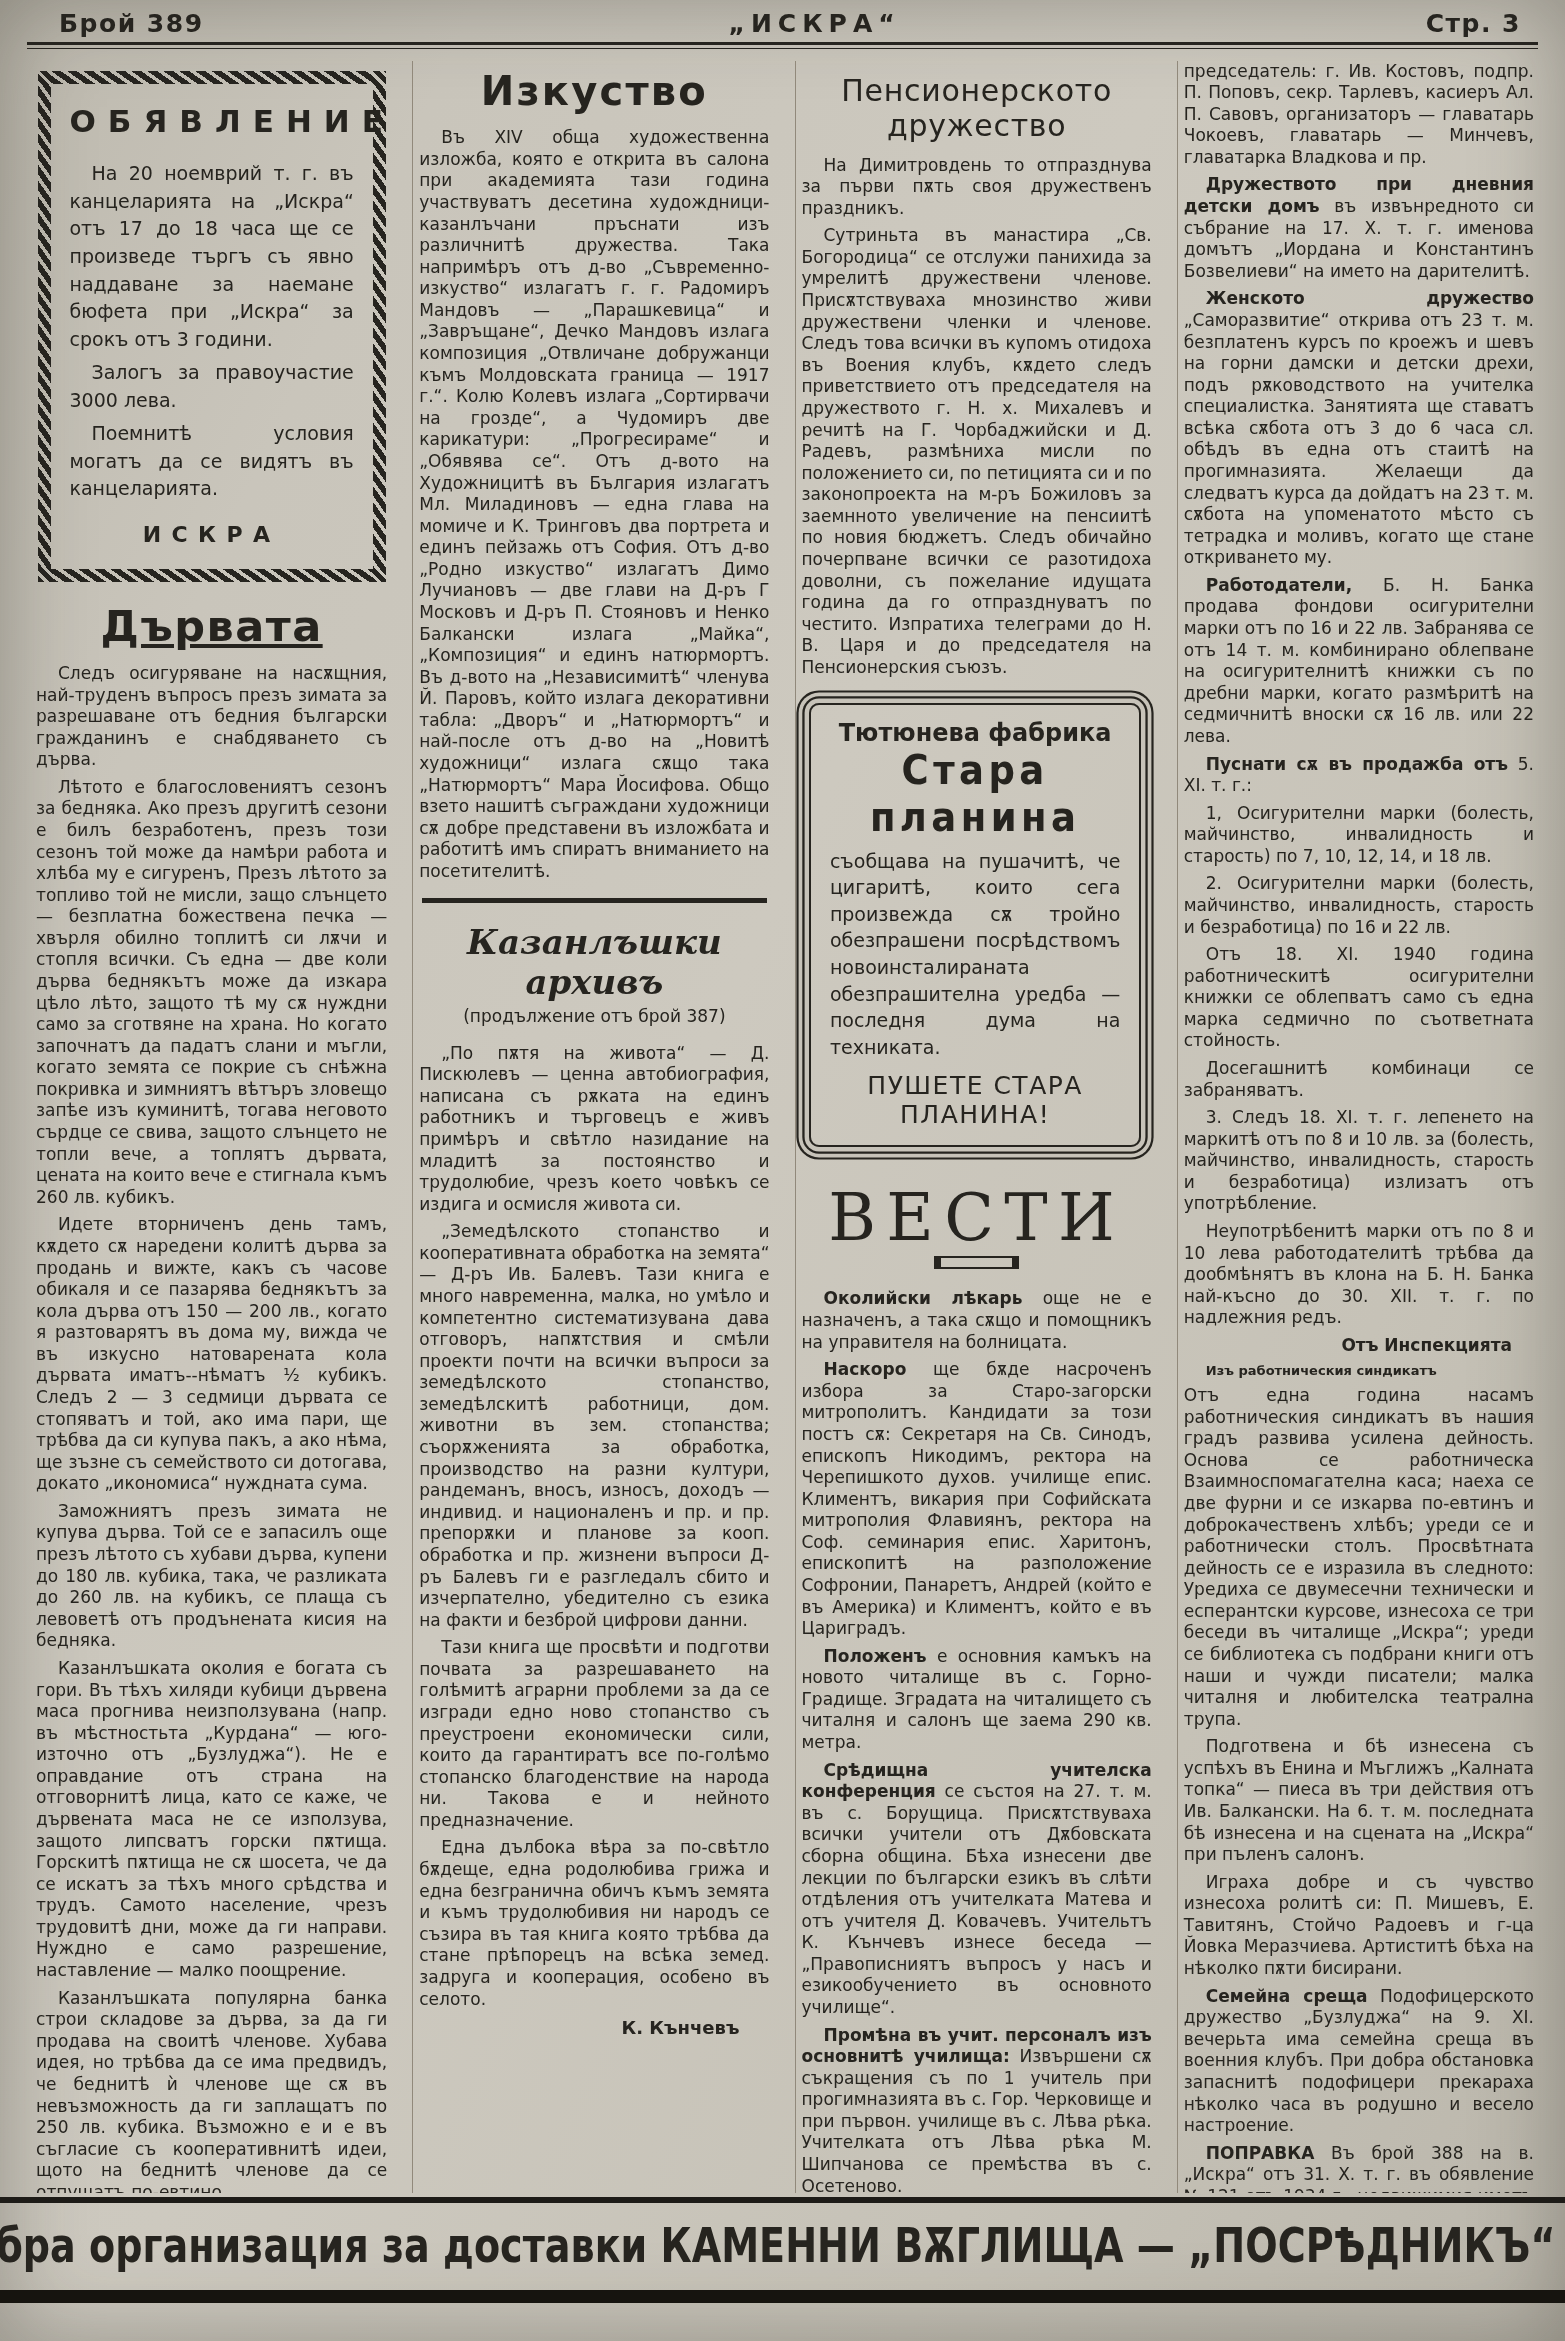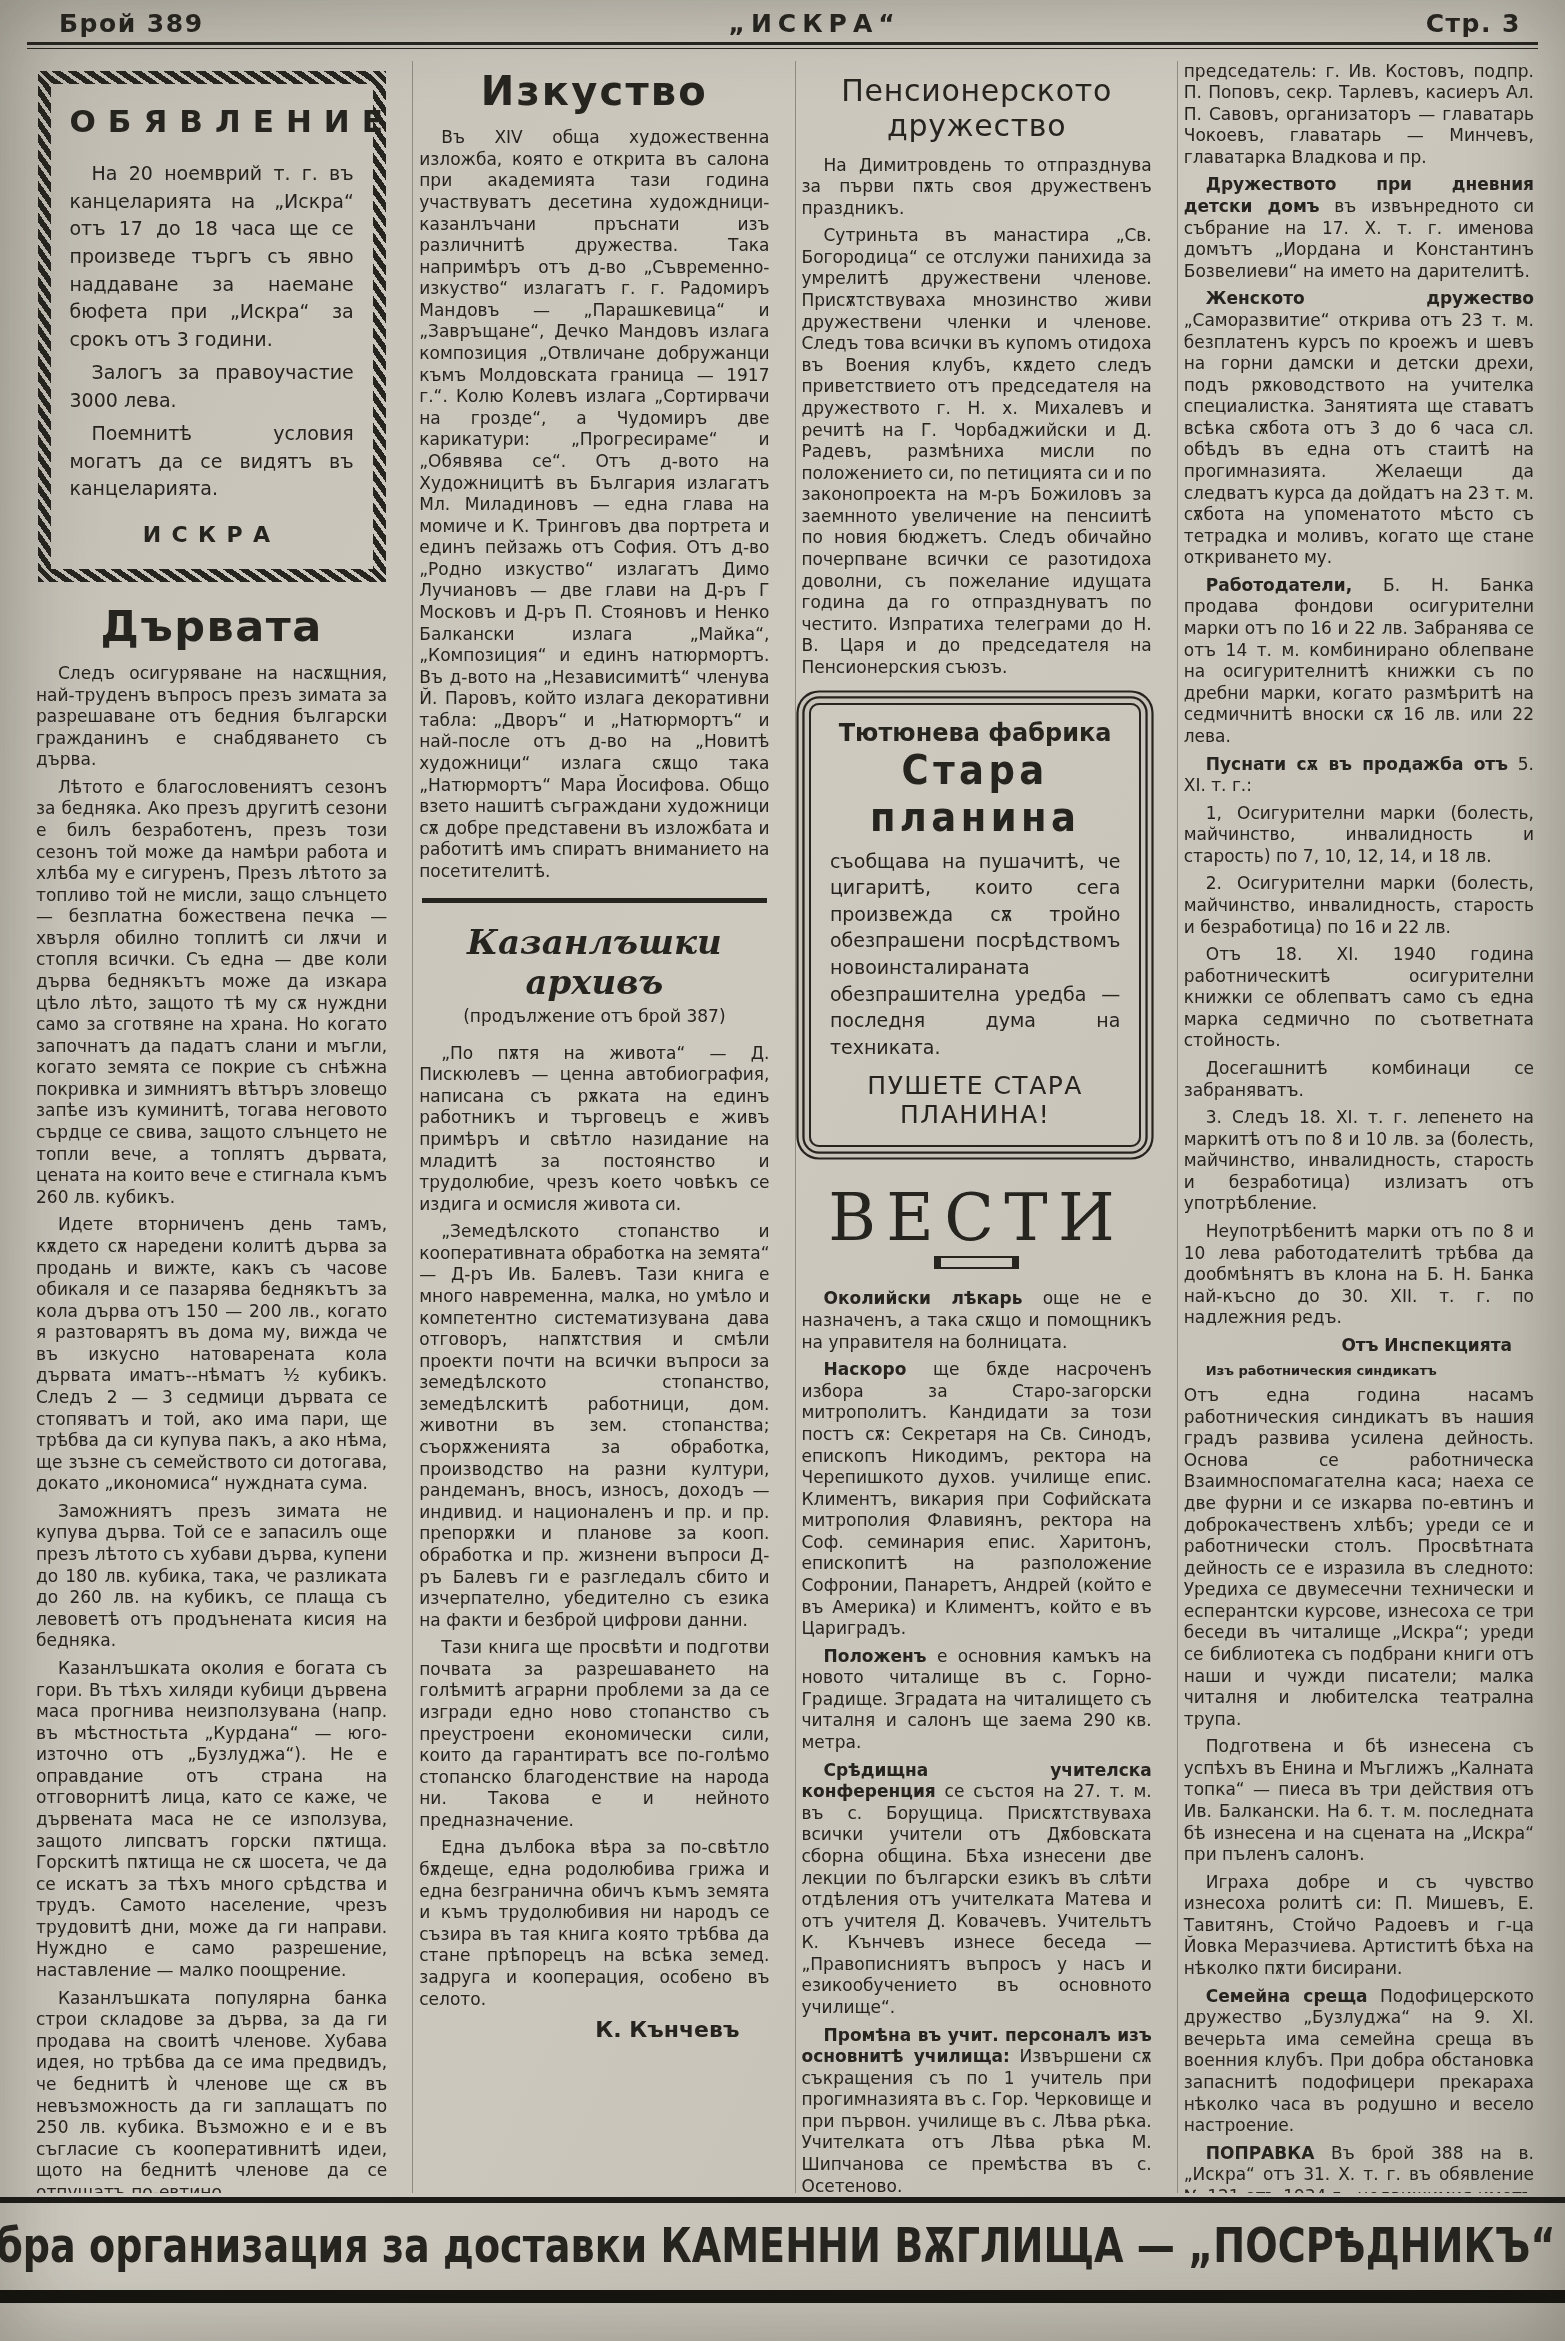--- a/index.html
+++ b/index.html
@@ -31,33 +31,33 @@
     grid-template-columns:1fr 1fr 1fr 1fr;
     column-gap:19px;
     padding:12px 25px 0 30px;
     height:2132px;
   }
   .col{overflow:hidden;padding:0 6px;}
   .col + .col{border-left:0.7px solid #91897b;}
   p{margin:0 0 6px 0;font-size:17px;line-height:1.27;text-align:justify;text-indent:22px;}
   p.cont{text-indent:0;}
   b.lead{font-weight:bold;}
-  .sig{text-align:right;font-weight:bold;font-size:22px;padding-right:30px;margin-top:7.4px;}
+  .sig{text-align:right;font-weight:bold;font-size:18px;padding-right:30px;margin-top:7.4px;}
   
   .ann{
     border:13.3px solid;
     border-image:repeating-linear-gradient(45deg,#26241f 0 6.7px,rgba(0,0,0,0) 6.7px 11px) 18;
     padding:15px 19px 22px 19px;
     margin:10.4px 1.5px 19px 1.5px;
   }
   .ann-title{text-align:center;font-size:31px;font-weight:bold;letter-spacing:12px;margin:4.4px 0 21px 0;}
   .ann p{font-size:19px;line-height:1.45;}
   .ann-sig{text-align:center;font-size:22px;font-weight:bold;letter-spacing:10.4px;margin-top:19px;}
   
-  .t-darvata{font-size:43px;font-weight:bold;text-align:center;margin:3px 0 12px 0;letter-spacing:1.5px;}
+  .t-darvata{font-size:43px;font-weight:bold;text-align:center;margin:3px 0 12px 0;letter-spacing:1.5px;text-decoration:underline;}
   .t-izkustvo{font-size:40px;font-weight:bold;text-align:center;margin:7.4px 0 13.3px 0;letter-spacing:2.2px;}
   .thick-rule{height:5.2px;background:#26241f;margin:15px 3px 19px 3px;}
   .t-arhiv{font-family:"DejaVu Serif",serif;font-style:italic;font-size:34px;text-align:center;margin:6px 0 4.4px 0;}
   .t-arhiv-sub{text-align:center;font-size:17px;margin-bottom:15px;text-indent:0;}
   .t-pens{font-size:30px;font-weight:normal;text-align:center;letter-spacing:0.7px;margin:12px 0 12px 0;}
   
   .ad{
     border:2.2px solid #26241f;
     border-radius:10px;
     box-shadow:0 0 0 4.4px #c7c3b9,0 0 0 6.7px #26241f,0 0 0 10.4px #c7c3b9,0 0 0 12.6px #26241f;

